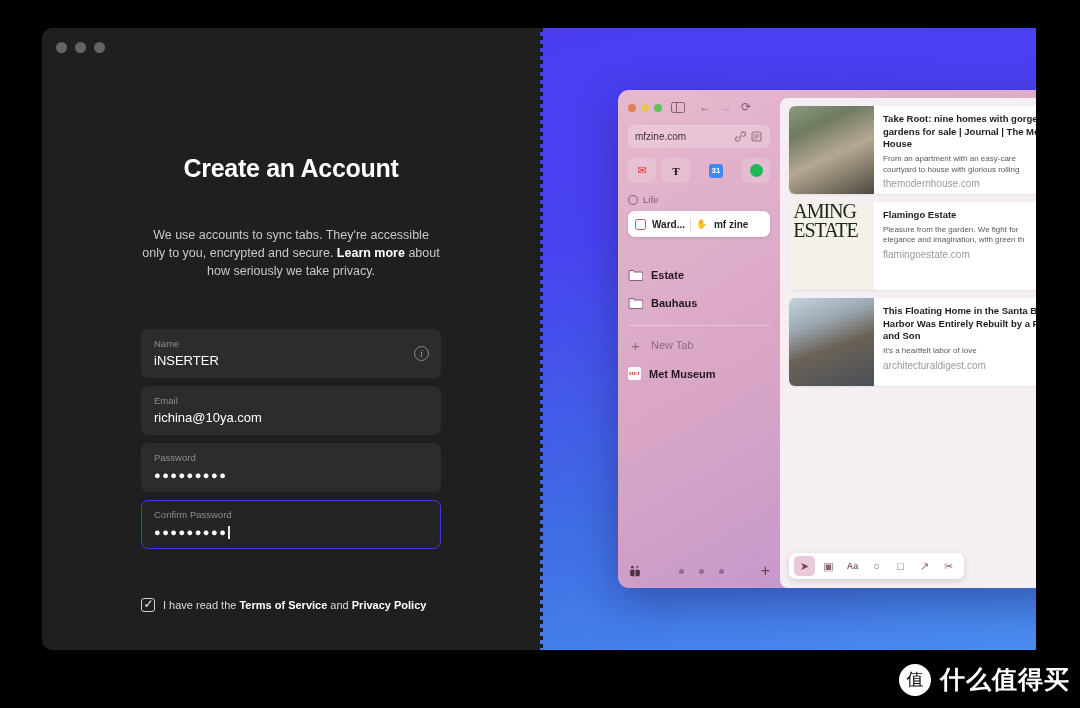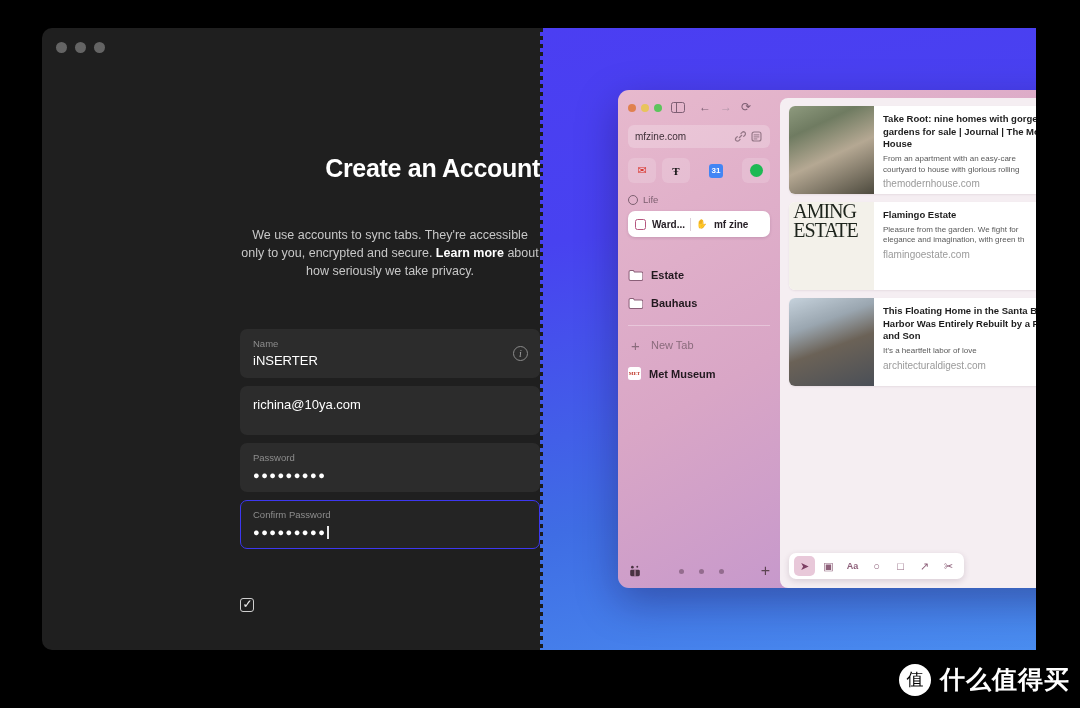--- a/index.html
+++ b/index.html
@@ -16,21 +16,21 @@
     position: absolute; left: 42px; top: 28px;
     width: 498px; height: 622px;
     background: #1f1f1f;
     border-radius: 10px 0 0 10px;
     overflow: hidden;
   }
   .traffic { position: absolute; left: 14px; top: 14px; display: flex; gap: 8px; }
   .tl { width: 11px; height: 11px; border-radius: 50%; background: #646464; }
 
   .signup { position: absolute; left: 0; top: 0; width: 498px; height: 622px;
-            display: flex; flex-direction: column; align-items: flex-end; gap: 32px; }
+            display: flex; flex-direction: column; align-items: center; gap: 32px; }
   .arc-logo { margin-top: 80px; width: 40px; height: 40px; }
   .title { margin-top: 14px; font-size: 25px; font-weight: bold; color: #ffffff;
            letter-spacing: -0.3px; }
   .subtitle { margin-top: 11px; width: 300px; text-align: center;
               font-size: 12.5px; line-height: 1.45; color: #c8c8c8; }
   .subtitle b { color: #ffffff; font-weight: bold; }
 
   .fields { margin-top: 17px; width: 300px; display: flex; flex-direction: column; gap: 8px; }
   .field {
     position: relative; height: 49px; background: #2c2c2c;
@@ -193,20 +193,21 @@
 
       <div class="fields">
 
         <div class="field">
           <div class="flabel">Name</div>
           <div class="fvalue">iNSERTER</div>
           <div class="info-ico">i</div>
         </div>
 
         <div class="field">
+          <div class="flabel">Email</div>
           <div class="fvalue">richina@10ya.com</div>
         </div>
 
         <div class="field">
           <div class="flabel">Password</div>
           <div class="fvalue">
               <span class="dots">●●●●●●●●●</span>
             </div>
         </div>
 
@@ -215,20 +216,21 @@
           <div class="fvalue">
               <span class="dots">●●●●●●●●●</span>
               <span class="caret"></span>
             </div>
         </div>
 
       </div>
 
       <div class="terms">
         <div class="cbox"></div>
+        <div><span>I have read the </span><b>Terms of Service</b><span> and </span><b>Privacy Policy</b></div>
       </div>
 
       <button class="cta">Create an Account</button>
       <div class="signin">Sign in</div>
     </div>
   </div>
 
   <div class="promo">
     <div class="dashed-edge"></div>
 

